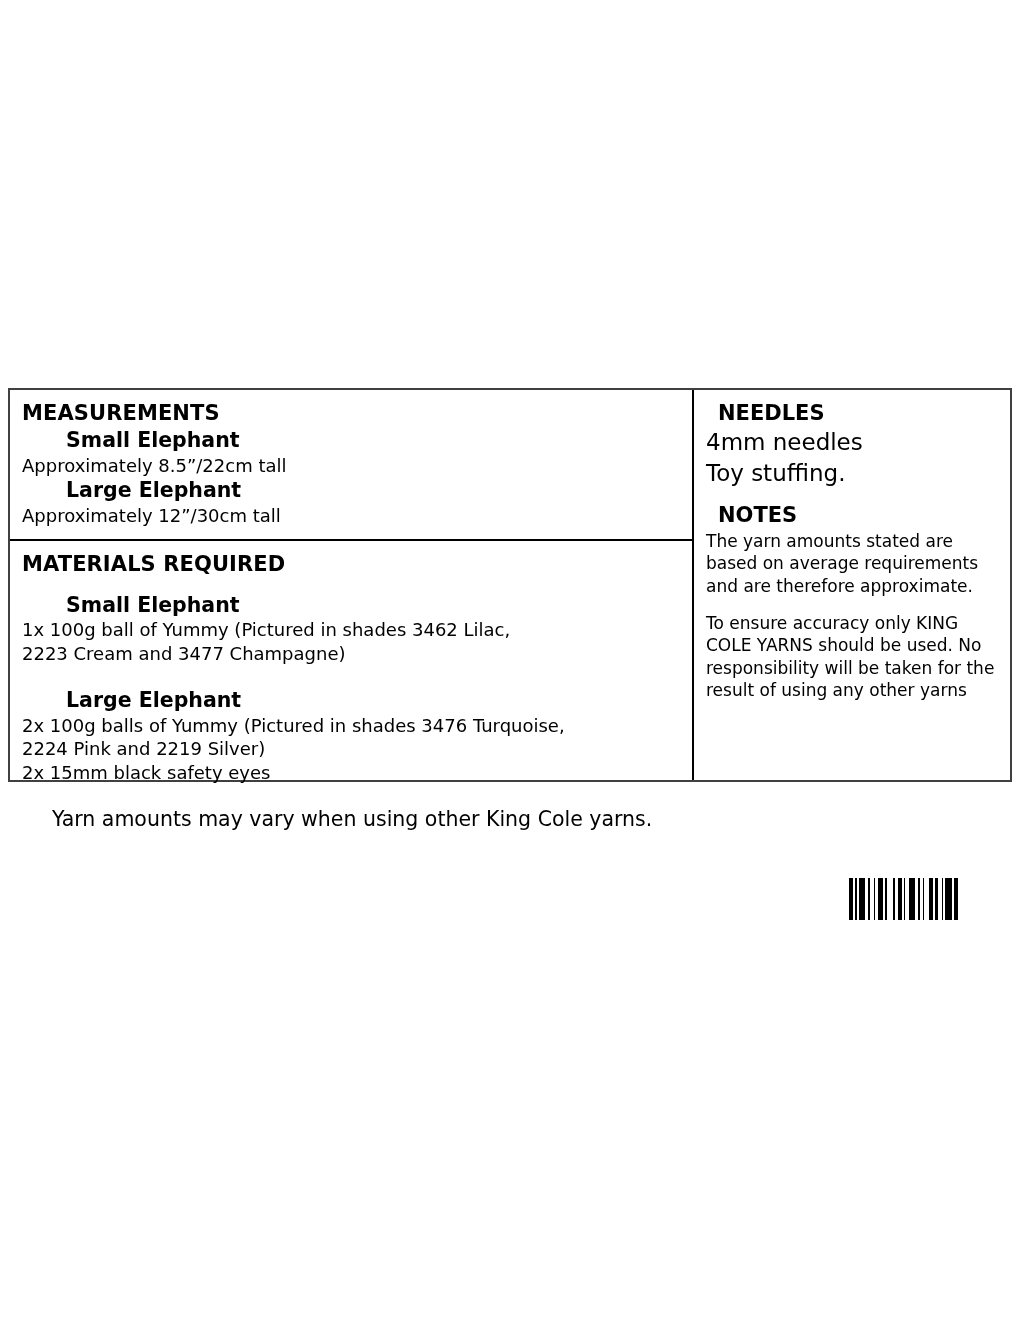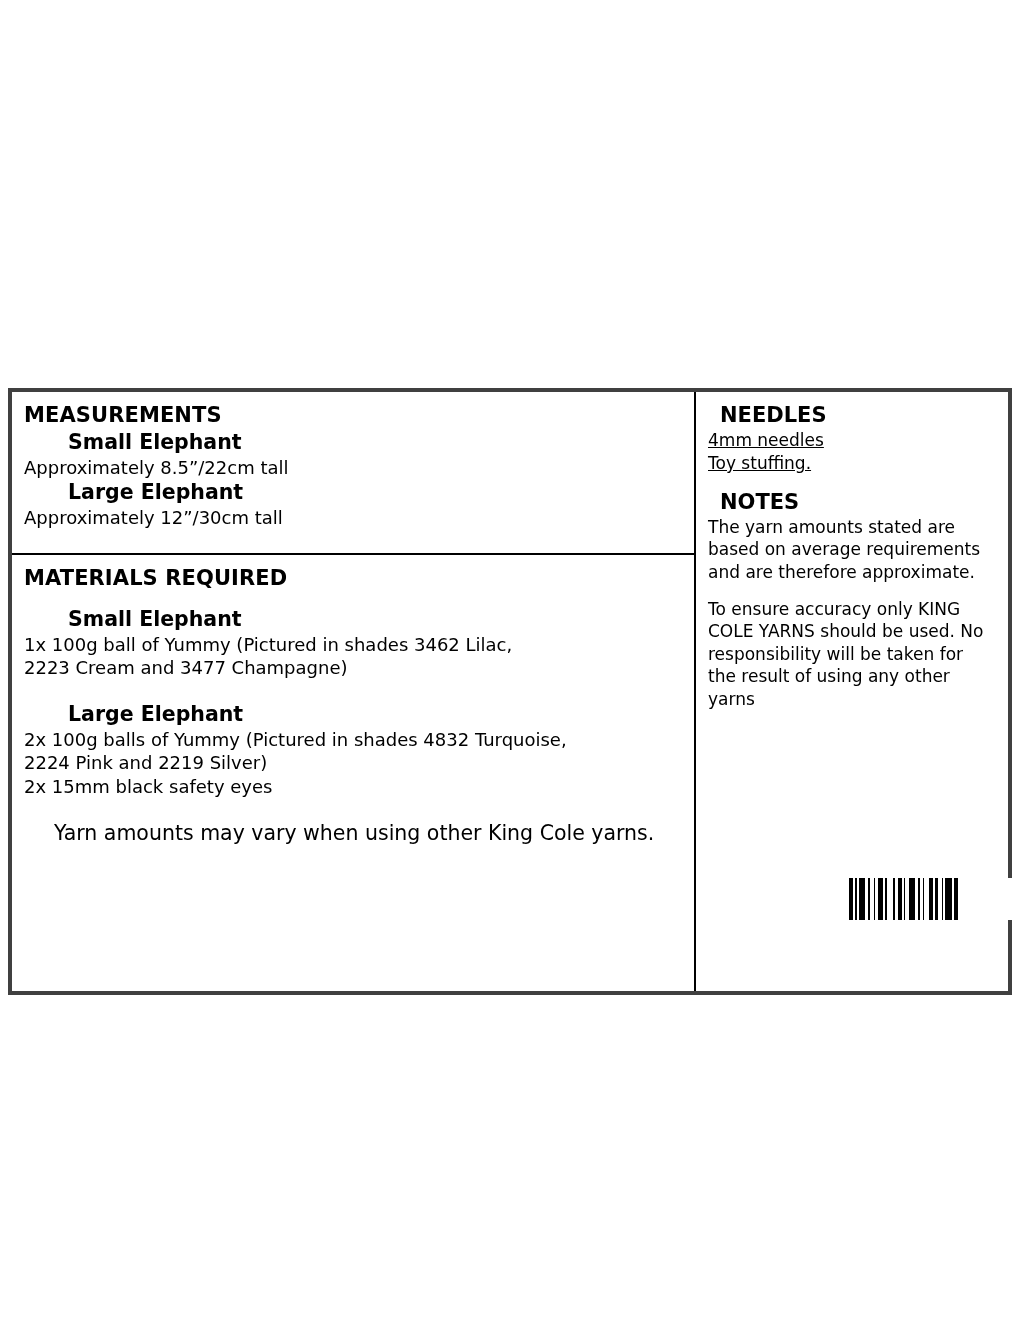--- a/index.html
+++ b/index.html
@@ -23,22 +23,22 @@
     width: 1020px;
     height: 1326px;
   }
 
   
   .panel {
     position: absolute;
     left: 8px;
     top: 388px;
     width: 1004px;
-    height: 607px;
-    border: 4px solid #404040;
+    height: 394px;
+    border: 2px solid #404040;
     box-sizing: border-box;
     display: flex;
     flex-direction: row;
   }
 
   .col-left {
     width: 684px;
     box-sizing: border-box;
     border-right: 2px solid #000000;
     display: flex;
@@ -94,23 +94,22 @@
   }
 
   .right-heading {
     font-weight: bold;
     font-size: 21px;
     line-height: 1.3;
     margin-left: 12px;
   }
 
   .right-line {
-    font-size: 17px;
+    font-size: 23px;
     line-height: 1.33;
-    text-decoration: underline;
   }
 
   .right-para {
     font-size: 17px;
     line-height: 1.33;
   }
 
   
   .barcode {
     position: absolute;
@@ -147,21 +146,21 @@
       </div>
 
       <div class="cell-materials">
         <div class="heading">MATERIALS REQUIRED</div>
         <div class="spacer-sm"></div>
         <div class="subheading">Small Elephant</div>
         <div class="body-line">1x 100g ball of Yummy (Pictured in shades 3462 Lilac,</div>
         <div class="body-line">2223 Cream and 3477 Champagne)</div>
         <div class="spacer-md"></div>
         <div class="subheading">Large Elephant</div>
-        <div class="body-line">2x 100g balls of Yummy (Pictured in shades 4832 Turquoise,</div>
+        <div class="body-line">2x 100g balls of Yummy (Pictured in shades 3476 Turquoise,</div>
         <div class="body-line">2224 Pink and 2219 Silver)</div>
         <div class="body-line">2x 15mm black safety eyes</div>
         <div class="spacer-md"></div>
         <div class="note-indent">Yarn amounts may vary when using other King Cole yarns.</div>
       </div>
 
     </div>
 
     <div class="col-right">
       <div class="right-heading">NEEDLES</div>

